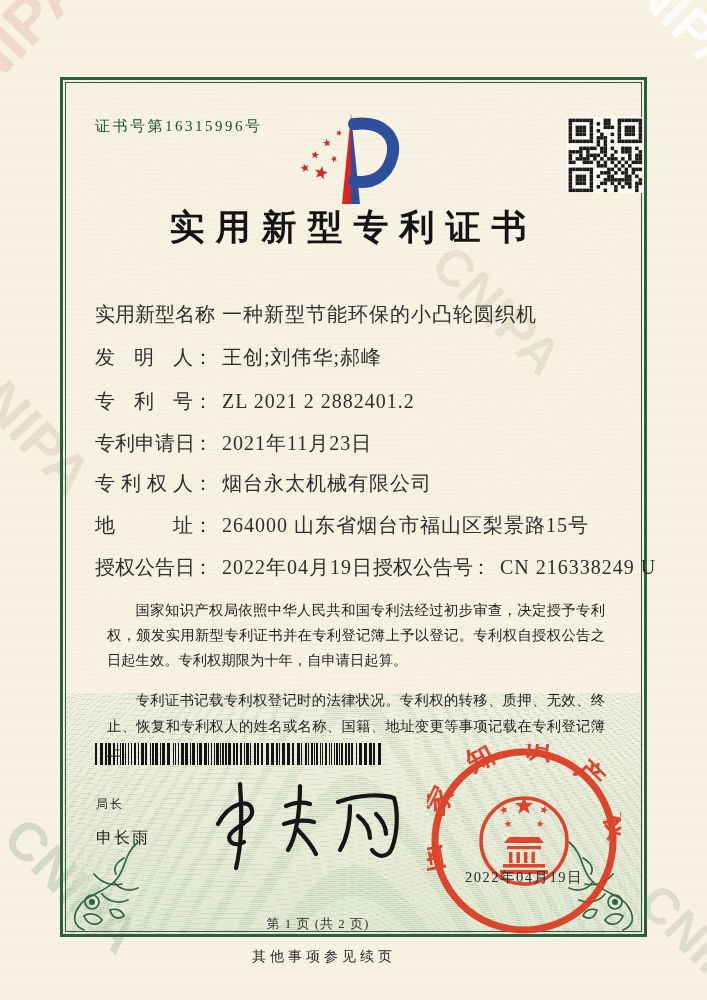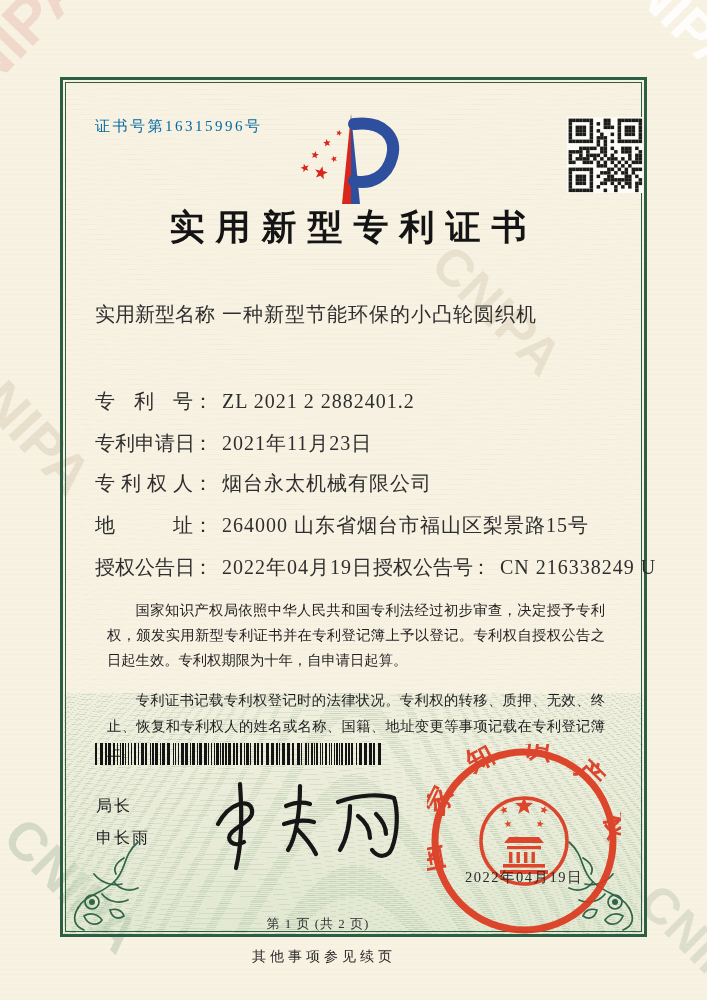--- a/index.html
+++ b/index.html
@@ -26,36 +26,36 @@
   .border-inner{position:absolute;inset:2px;border:1px solid var(--green);}
   
   .waves{position:absolute;left:64px;top:693px;width:579px;height:242px;z-index:2;
     background:
       repeating-radial-gradient(900px 260px at 50% -40%, rgba(118,156,118,.20) 0 1.2px, transparent 1.2px 7px),
       repeating-radial-gradient(1100px 300px at 28% 150%, rgba(118,156,118,.16) 0 1.2px, transparent 1.2px 9px),
       linear-gradient(180deg, rgba(223,234,214,.28), rgba(208,224,196,.55));}
   .waves-soft{position:absolute;left:64px;top:81px;width:579px;height:612px;z-index:2;opacity:.35;
     background:repeating-radial-gradient(1200px 340px at 50% 160%, rgba(150,170,150,.12) 0 1px, transparent 1px 9px);}
   .cert-number{position:absolute;left:95px;top:117px;z-index:3;font-size:15px;
-    letter-spacing:2.5px;color:#0369a1;}
+    letter-spacing:2.5px;color:#14532d;}
   .logo{position:absolute;left:292px;top:110px;width:122px;height:102px;z-index:3;}
   .qr{position:absolute;left:567px;top:117px;width:76px;height:76px;z-index:3;}
   .doc-title{position:absolute;left:60px;top:204px;width:587px;z-index:3;text-align:center;
     font-size:35px;font-weight:bold;letter-spacing:11px;color:#141414;}
   .frow{position:absolute;left:95px;width:545px;z-index:3;font-size:20px;color:#2e2e2e;white-space:nowrap;}
   .flabel{display:inline-block;width:98px;text-align:justify;text-align-last:justify;vertical-align:top;}
   .fcolon{display:inline-block;}
   .fvalue{margin-left:9px;letter-spacing:1px;}
   .r0{top:301px}.r1{top:344px}.r2{top:388px}.r3{top:430px}.r4{top:470px}.r5{top:512px}.r6{top:554px}
   .pair2{position:absolute;left:278px;top:0;}
   .paras{position:absolute;left:92px;top:583px;width:528px;z-index:3;font-size:14.3px;
     line-height:1.76;color:#1f1f1f;text-align:justify;}
   .paras p{margin:15px;text-indent:2em;}
   .barcode{position:absolute;left:95px;top:743px;width:288px;height:22px;z-index:3;}
-  .signer-title{position:absolute;left:96px;top:796px;z-index:3;font-size:16px;letter-spacing:2px;color:#1c1c1c;
+  .signer-title{position:absolute;left:96px;top:796px;z-index:3;font-size:12px;letter-spacing:2px;color:#1c1c1c;
     font-family:"Liberation Sans","DejaVu Sans",sans-serif;}
   .signer-name{position:absolute;left:96px;top:828px;z-index:3;font-size:16px;letter-spacing:2px;color:#1c1c1c;
     font-family:"Liberation Sans","DejaVu Sans",sans-serif;}
   .signature{position:absolute;left:200px;top:772px;width:205px;height:105px;z-index:3;}
   .seal{position:absolute;left:427px;top:744px;width:194px;height:194px;z-index:4;opacity:.93;}
   .seal-date{position:absolute;left:438px;top:868px;width:172px;z-index:5;font-size:14.5px;
     letter-spacing:1.5px;color:#2b2b2b;text-align:center;white-space:nowrap;}
   .orn{position:absolute;top:840px;width:76px;height:92px;z-index:3;}
   .ornL{left:64px;}
   .ornR{left:567px;transform:scaleX(-1);}
@@ -333,20 +333,23 @@
         <rect x="36.6" y="71.6" width="3.5" height="3.5" fill="#1b1b1b"></rect>
         <rect x="47.1" y="71.6" width="3.5" height="3.5" fill="#1b1b1b"></rect>
         <rect x="68.1" y="71.6" width="3.5" height="3.5" fill="#1b1b1b"></rect>
       </svg></div>
 
   <div class="doc-title">实用新型专利证书</div>
 
   <div class="frow r0">
     <span class="flabel">实用新型名称</span><span class="fcolon">：</span><span class="fvalue">一种新型节能环保的小凸轮圆织机</span>
   </div>
+  <div class="frow r1">
+    <span class="flabel">发明人</span><span class="fcolon">：</span><span class="fvalue">王创;刘伟华;郝峰</span>
+  </div>
   <div class="frow r2">
     <span class="flabel">专利号</span><span class="fcolon">：</span><span class="fvalue">ZL 2021 2 2882401.2</span>
   </div>
   <div class="frow r3">
     <span class="flabel">专利申请日</span><span class="fcolon">：</span><span class="fvalue">2021年11月23日</span>
   </div>
   <div class="frow r4">
     <span class="flabel">专利权人</span><span class="fcolon">：</span><span class="fvalue">烟台永太机械有限公司</span>
   </div>
   <div class="frow r5">

